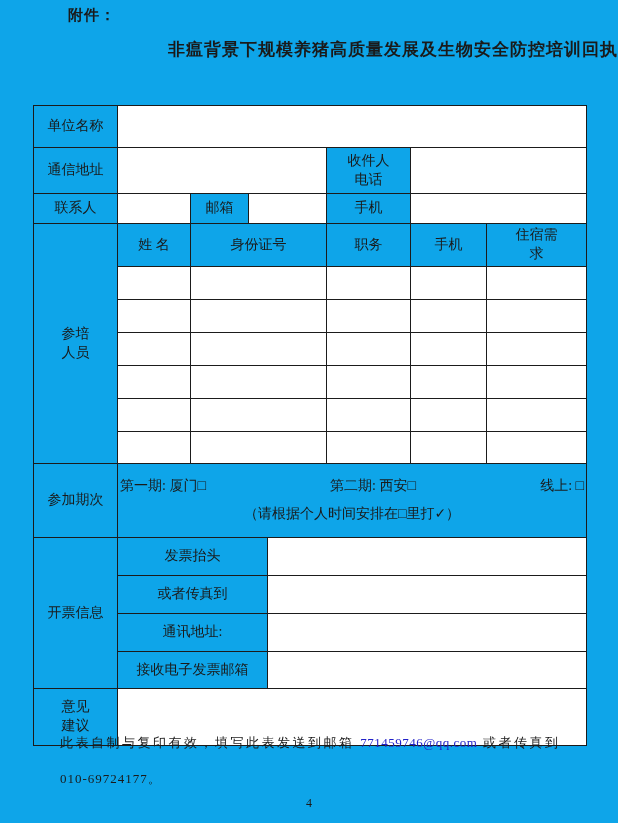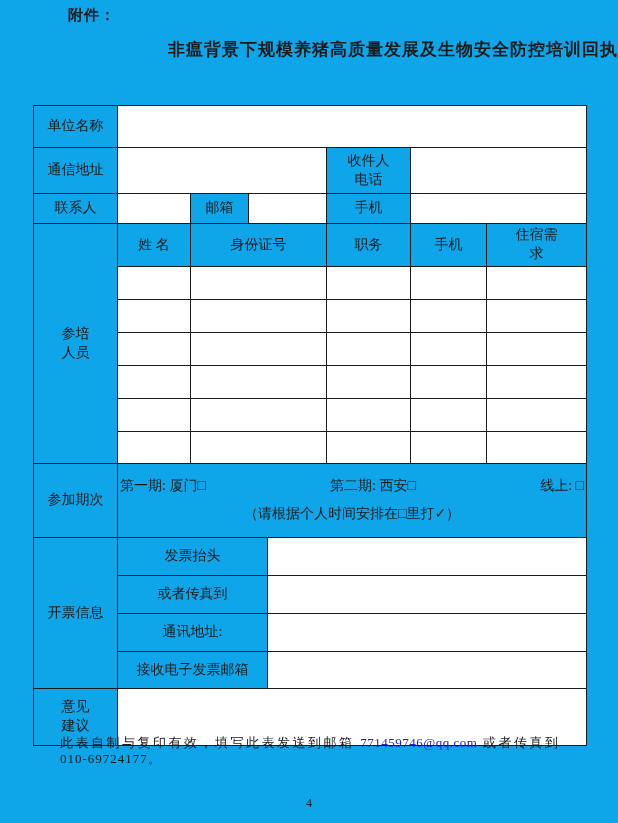--- a/index.html
+++ b/index.html
@@ -24,21 +24,21 @@
   }
   .pre{white-space:pre-line;}
   td.blank{background:#ffffff;}
   .session-cell{padding:6px 4px;}
   .session-line1{display:flex;justify-content:space-between;gap:60px;font-size:14px;}
   .session-line2{margin-top:9px;font-size:14px;}
   .footer{
     position:absolute;left:60px;top:735px;width:520px;font-size:13px;
     letter-spacing:2.5px;line-height:1.25;
   }
-  .footer-line2{margin-top:0;letter-spacing:1px;}
+  .footer-line2{margin-top:20px;letter-spacing:1px;}
   .email-link{color:#2121c8;letter-spacing:0.5px;text-align:right;}
   .page-number{
     position:absolute;left:0;top:796px;width:618px;text-align:center;font-size:12px;
   }
 </style>
 </head>
 <body>
 
 <div class="page">
 

